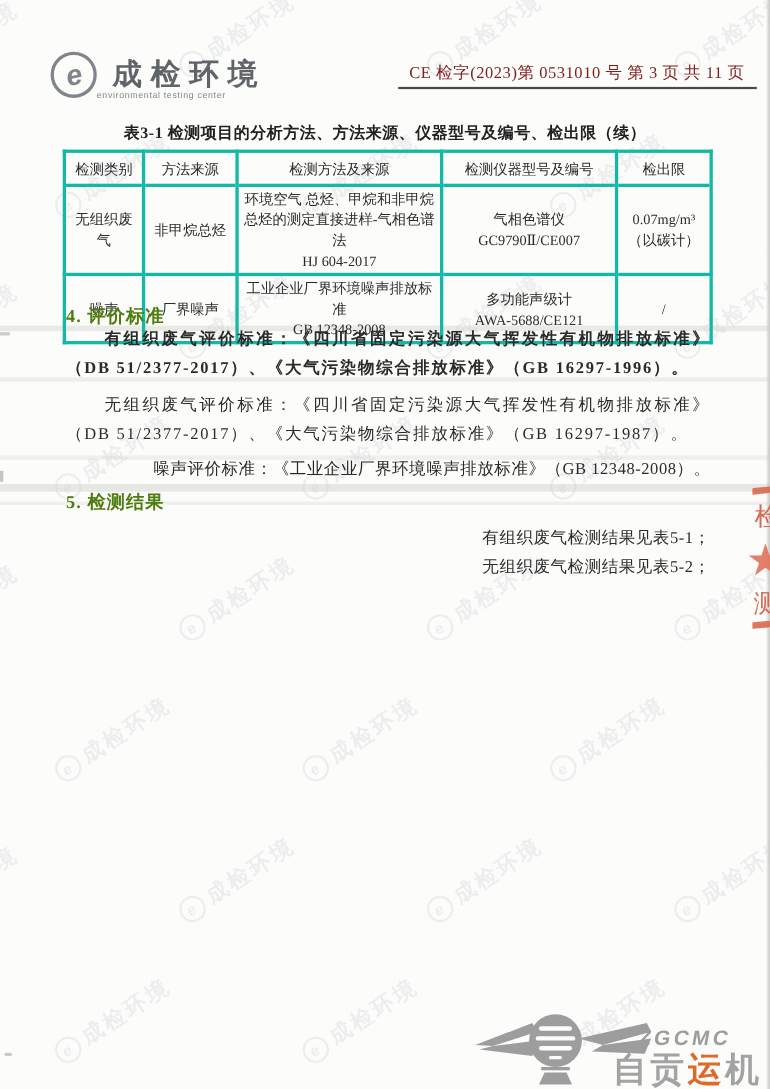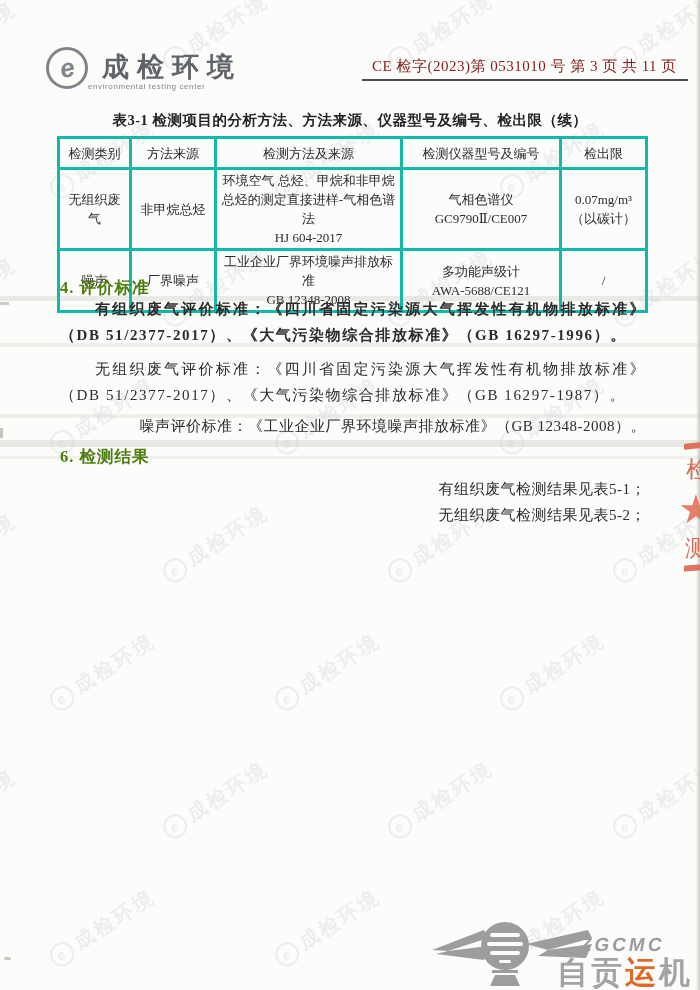--- a/index.html
+++ b/index.html
@@ -240,21 +240,21 @@
       </td>
     </tr>
   </tbody>
     </table>
 
   <div class="sec-h" style="top:277px;">4. 评价标准</div>
   <div class="para" style="top:296px;font-weight:bold;">有组织废气评价标准：《四川省固定污染源大气挥发性有机物排放标准》（DB 51/2377-2017）、《大气污染物综合排放标准》（GB 16297-1996）。</div>
   <div class="para" style="top:356px;">无组织废气评价标准：《四川省固定污染源大气挥发性有机物排放标准》（DB 51/2377-2017）、《大气污染物综合排放标准》（GB 16297-1987）。</div>
   <div class="line" style="top:417px;font-size:15px;">噪声评价标准：《工业企业厂界环境噪声排放标准》（GB 12348-2008）。</div>
 
-  <div class="sec-h" style="top:446px;">6. 检测结果</div>
+  <div class="sec-h" style="top:446px;">5. 检测结果</div>
   <div class="line" style="top:480px;">有组织废气检测结果见表5-1；</div>
   <div class="line" style="top:506px;">无组织废气检测结果见表5-2；</div>
 
   <div class="stamp">
     <div class="bar" style="left:8px;top:2px;width:16px;height:6px;transform:skewY(-6deg);"></div>
     <div class="glyph" style="left:10px;top:17px;font-size:23px;">检</div>
     <div class="glyph star" style="left:2px;top:49px;font-size:40px;">★</div>
     <div class="glyph" style="left:9px;top:96px;font-size:23px;">测</div>
     <div class="bar" style="left:8px;top:124px;width:16px;height:6px;transform:skewY(-5deg);"></div>
   </div>

